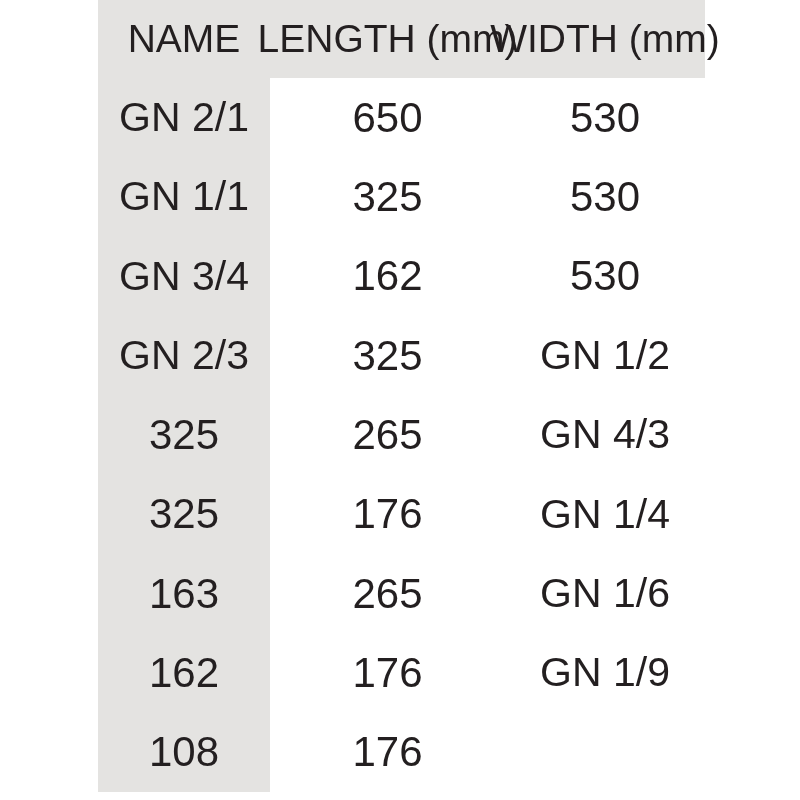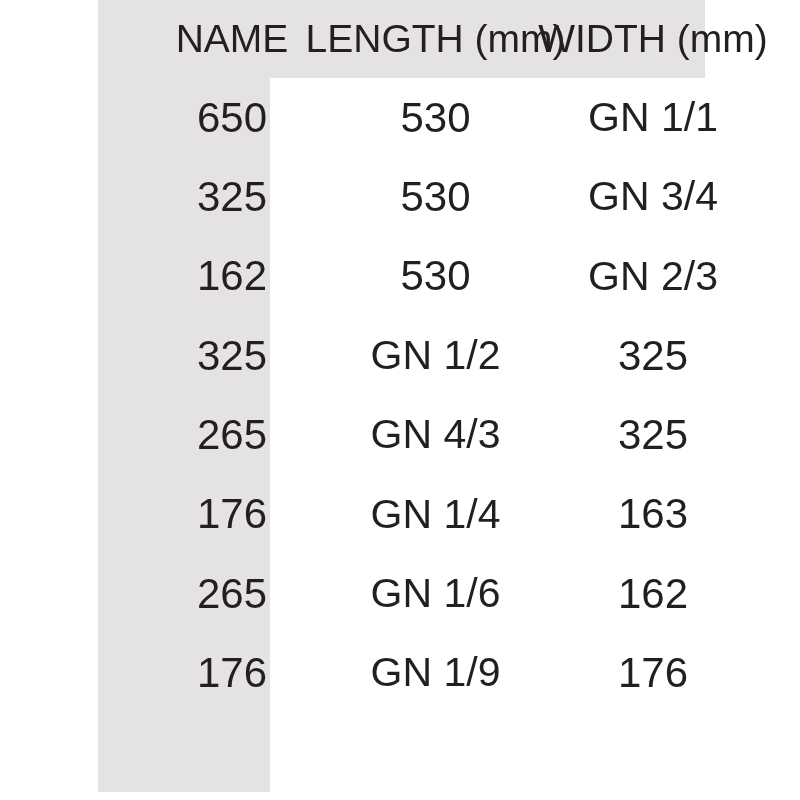--- a/index.html
+++ b/index.html
@@ -33,21 +33,20 @@
     width: 607px; height: 78px;
     background: var(--gray);
   }
   .grid {
     position: absolute;
     left: 98px; top: 0;
     width: 607px; height: 792px;
     display: grid;
     grid-template-columns: 172px 235px 200px;
     grid-template-rows: 78px repeat(9, 79.33px);
-    padding-left: 48px;
   }
   .cell {
     display: flex;
     align-items: center;
     justify-content: center;
     color: var(--text);
     white-space: nowrap;
   }
   .header-cell {
     font-size: 39px;
@@ -69,20 +68,21 @@
 <div class="canvas">
   <div class="col-bg"></div>
   <div class="header-bg"></div>
 
   <div class="grid">
 
     <div class="cell header-cell">NAME</div>
     <div class="cell header-cell">LENGTH (mm)</div>
     <div class="cell header-cell">WIDTH (mm)</div>
 
+    <div class="cell name-cell">GN 2/1</div>
     <div class="cell num-cell">650</div>
     <div class="cell num-cell">530</div>
 
     <div class="cell name-cell">GN 1/1</div>
     <div class="cell num-cell">325</div>
     <div class="cell num-cell">530</div>
 
     <div class="cell name-cell">GN 3/4</div>
     <div class="cell num-cell">162</div>
     <div class="cell num-cell">530</div>
@@ -100,15 +100,16 @@
 
     <div class="cell name-cell">GN 1/4</div>
     <div class="cell num-cell">163</div>
     <div class="cell num-cell">265</div>
 
     <div class="cell name-cell">GN 1/6</div>
     <div class="cell num-cell">162</div>
     <div class="cell num-cell">176</div>
 
     <div class="cell name-cell">GN 1/9</div>
+    <div class="cell num-cell">108</div>
     <div class="cell num-cell">176</div>
   </div>
 </div>
 
 </body></html>

